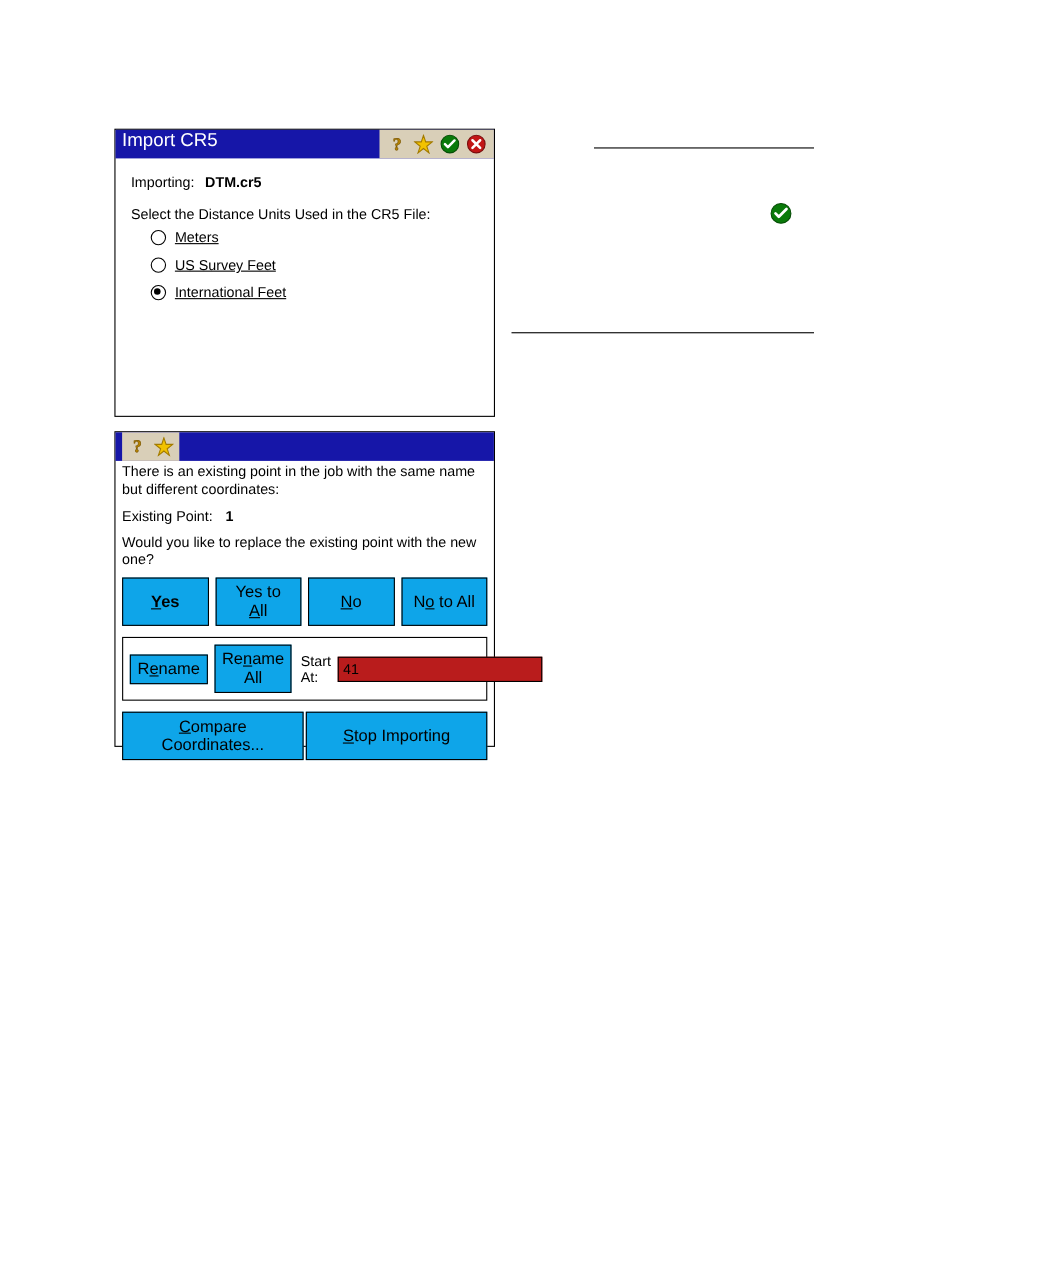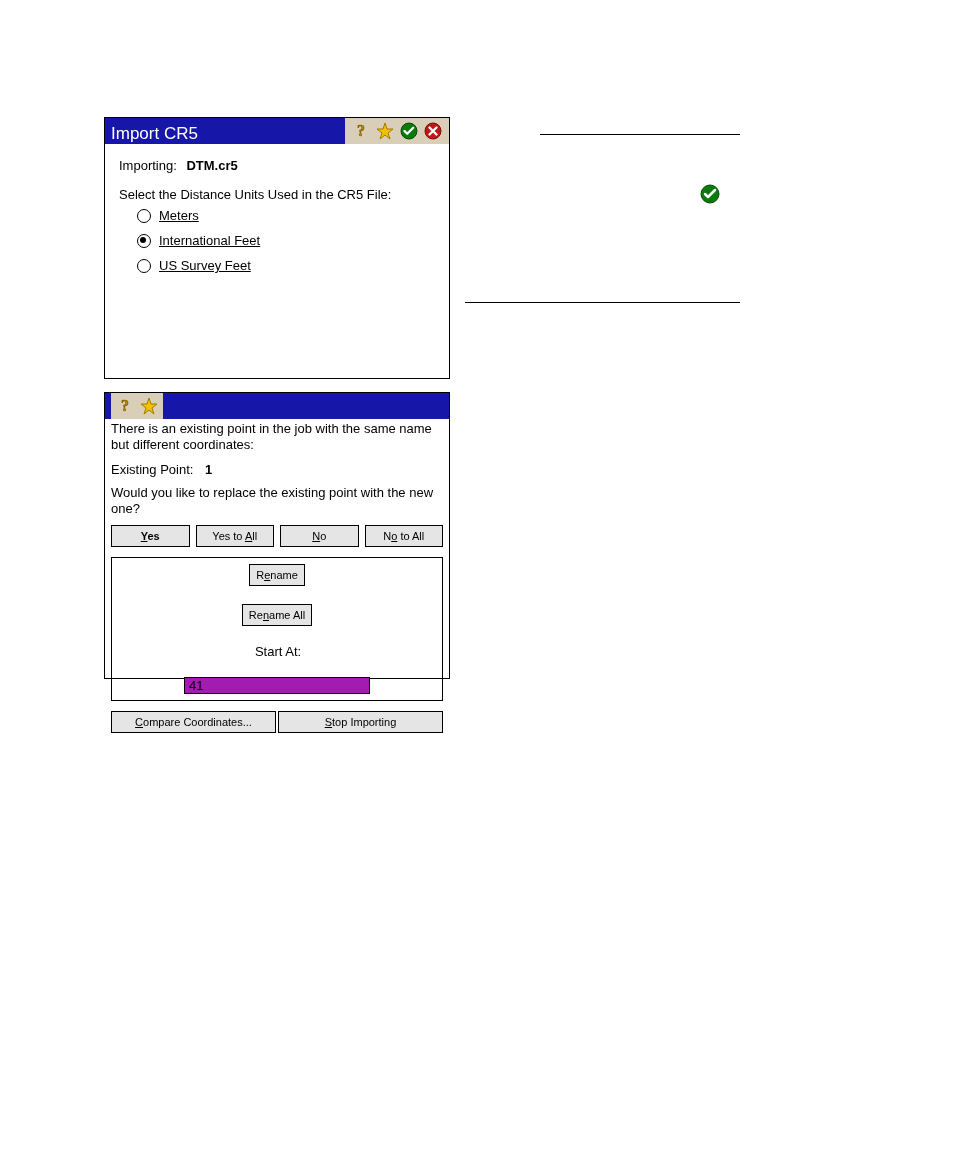--- a/index.html
+++ b/index.html
@@ -19,21 +19,21 @@
   }
   
   .dialog {
     position: absolute;
     border: 1px solid #000;
     background: #fff;
     box-sizing: border-box;
   }
   .titlebar {
     display: flex;
-    align-items: flex-end;
+    align-items: flex-start;
     background: #1616a8;
     color: #fff;
     height: 26px;
     padding-left: 6px;
     font-size: 17px;
     font-family: "Trebuchet MS", Tahoma, sans-serif;
     gap: 28px;
   }
   .titlebar .title-text { flex: 1; }
   .titlebar .title-icons {
@@ -100,54 +100,53 @@
     left: 104px;
     top: 392px;
     width: 346px;
     height: 287px;
   }
   .msg { margin: 2px 0 8px 0; line-height: 1.25; }
   .existing-row { margin: 4px 0 8px 0; }
   .existing-row .val { font-weight: bold; margin-left: 8px; }
 
   .btn {
-    background: #e5e5e5;
+    background: #0ea5e9;
     border: 1px solid #000;
     font-family: inherit;
-    font-size: 11px;
+    font-size: 15px;
     padding: 4px 8px;
     text-align: center;
     cursor: default;
     box-sizing: border-box;
   }
   .btn .ul { text-decoration: underline; }
 
   .row-buttons4 {
     display: flex;
     gap: 6px;
     margin: 8px 0 10px 0;
   }
   .row-buttons4 .btn { flex: 1; min-width: 0; }
   .yes-bold { font-weight: bold; }
 
   .group-box {
     border: 1px solid #000;
     padding: 6px;
     display: flex;
     align-items: center;
-    gap: 18px;
+    gap: 6px;
     margin: 4px 0 10px 0;
-    flex-direction: column;
   }
   .group-box .btn { padding: 4px 6px; }
   .start-at-lb { margin-left: 2px; }
   .start-at-input {
     flex: 1;
     border: 1px solid #000;
-    background: #a21caf;
+    background: #b91c1c;
     height: 23px;
     padding: 0 4px;
     font-family: inherit;
     font-size: 13px;
     box-sizing: border-box;
   }
 
   .row-buttons2 {
     display: flex;
     gap: 2px;
@@ -212,26 +211,26 @@
         <span class="lb">Importing:</span>
         <span class="val">DTM.cr5</span>
       </div>
       <div class="units-label">Select the Distance Units Used in the CR5 File:</div>
       <div class="radio-group">
         <div class="radio-row">
           <span class="radio"></span>
           <span class="radio-label">Meters</span>
         </div>
         <div class="radio-row">
+          <span class="radio"></span>
+          <span class="radio-label">US Survey Feet</span>
+        </div>
+        <div class="radio-row">
           <span class="radio checked"></span>
           <span class="radio-label">International Feet</span>
-        </div>
-        <div class="radio-row">
-          <span class="radio"></span>
-          <span class="radio-label">US Survey Feet</span>
         </div>
       </div>
     </div>
   </div>
 
   <div id="dialog-confirm" class="dialog">
     <div class="titlebar">
       <div class="title-icons narrow">
         <span class="icon-btn">
           <svg width="18" height="18" viewBox="0 0 18 18">

